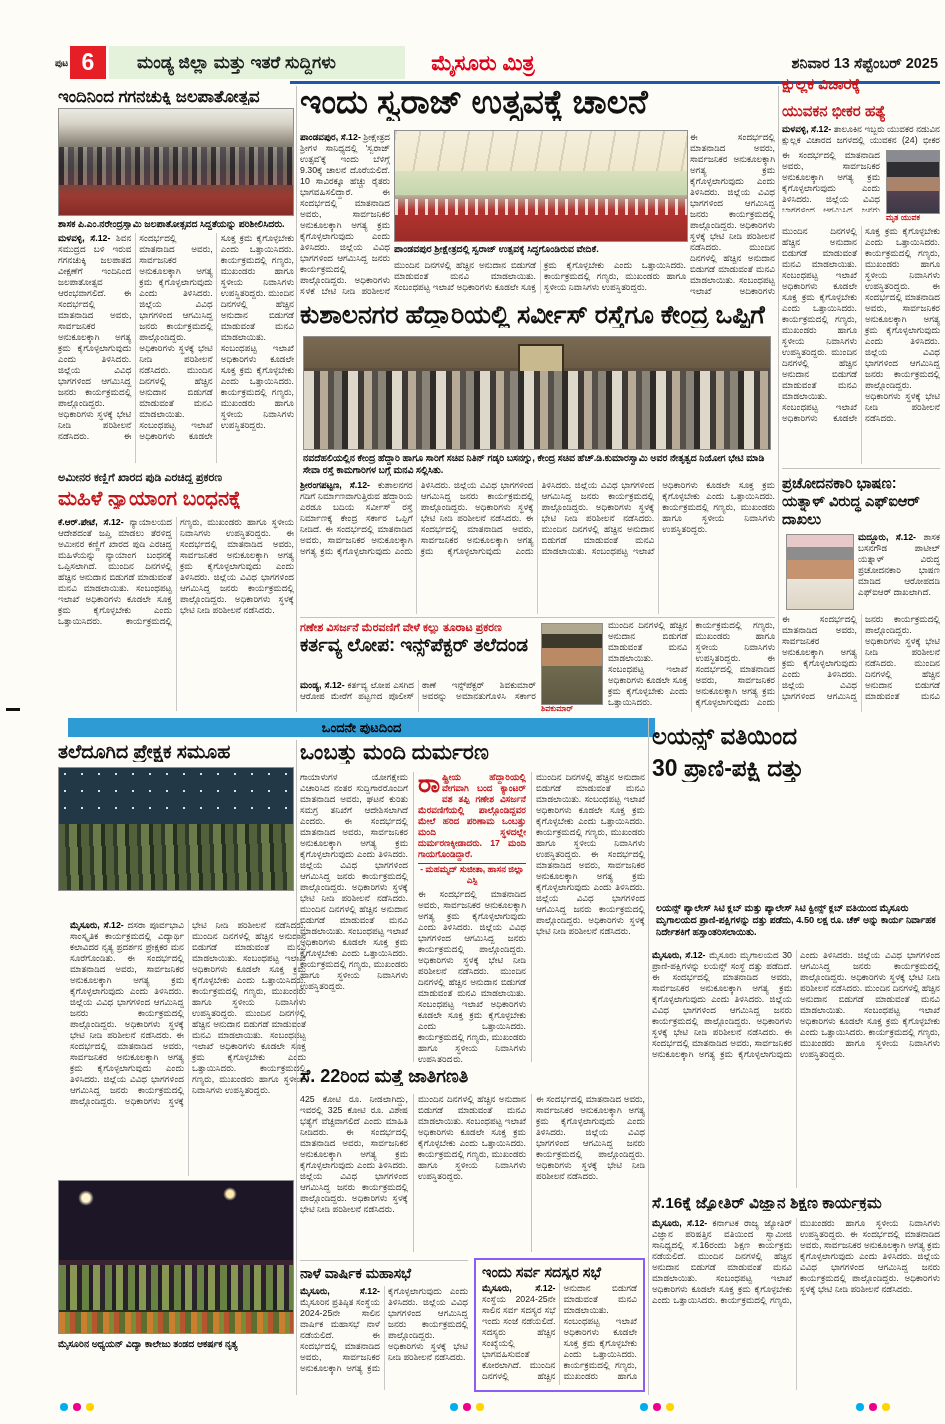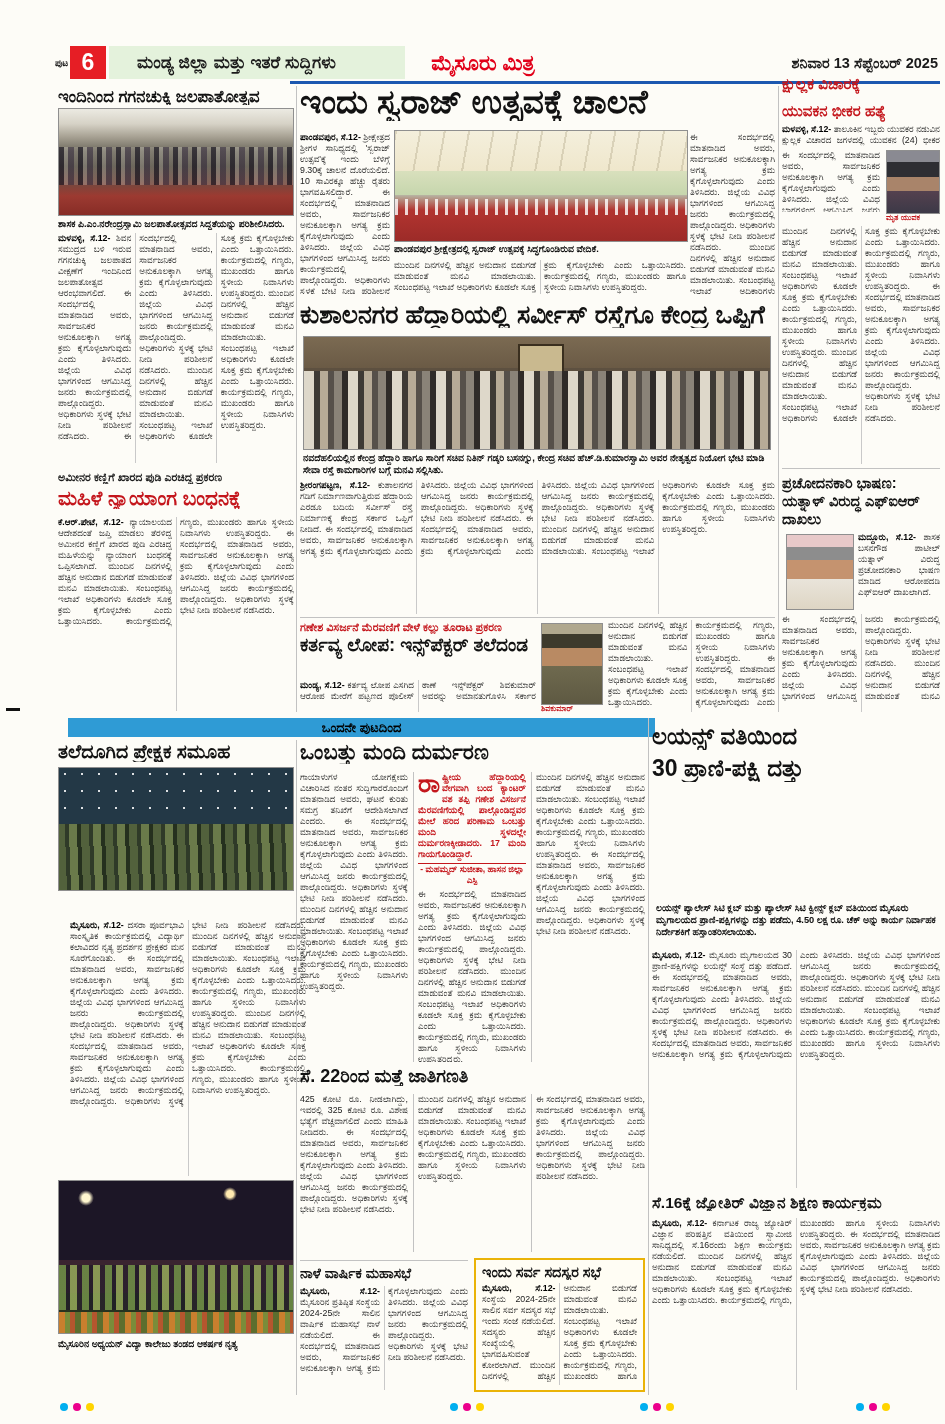--- a/index.html
+++ b/index.html
@@ -20,21 +20,21 @@
   .photo{overflow:hidden;border:1px solid #8f8f8f;}
   .figures{position:absolute;left:0;right:0;}
   .kicker{font-size:11px;font-weight:bold;overflow:hidden;white-space:nowrap;}
   .dropcap{float:left;font-size:25px;line-height:23px;font-weight:bold;color:#c4161c;padding-right:2px;}
   .redlead{color:#c4161c;font-weight:bold;}
   .attr{color:#c4161c;font-weight:bold;text-align:center;border-top:1px solid #c4161c;
         margin:3px 0;font-size:8.6px;line-height:11px;}
   .dot{width:8px;height:8px;border-radius:50%;display:inline-block;margin-right:5px;}
   .badge{position:absolute;top:3px;right:3px;background:#1d3f8f;color:#fff;font-size:7.5px;
          font-weight:bold;padding:2px 4px;letter-spacing:.5px;}
-  .sarva-box{border:2px solid #eab308;background:#fffdf4;padding:4px 6px;box-sizing:border-box;}
+  .sarva-box{border:2px solid #8b5cf6;background:#fffdf4;padding:4px 6px;box-sizing:border-box;}
   .photo-label{font-size:7.8px;font-weight:bold;color:#c4161c;overflow:hidden;white-space:nowrap;}
 </style>
 </head>
 <body>
 
 <div class="page">
 
   <div class="abs" style="left:55px;top:58px;font-size:9px;font-weight:bold;">ಪುಟ</div>
   <div class="abs" style="left:70px;top:46px;width:36px;height:33px;background:#e61e25;color:#fff;font-size:23px;font-weight:bold;text-align:center;line-height:33px;">6</div>
   <div class="abs" style="left:109px;top:46px;width:296px;height:33px;background:#e4f2dc;font-size:17px;font-weight:bold;line-height:33px;padding-left:28px;white-space:nowrap;overflow:hidden;box-sizing:border-box;">ಮಂಡ್ಯ ಜಿಲ್ಲಾ ಮತ್ತು ಇತರೆ ಸುದ್ದಿಗಳು</div>

